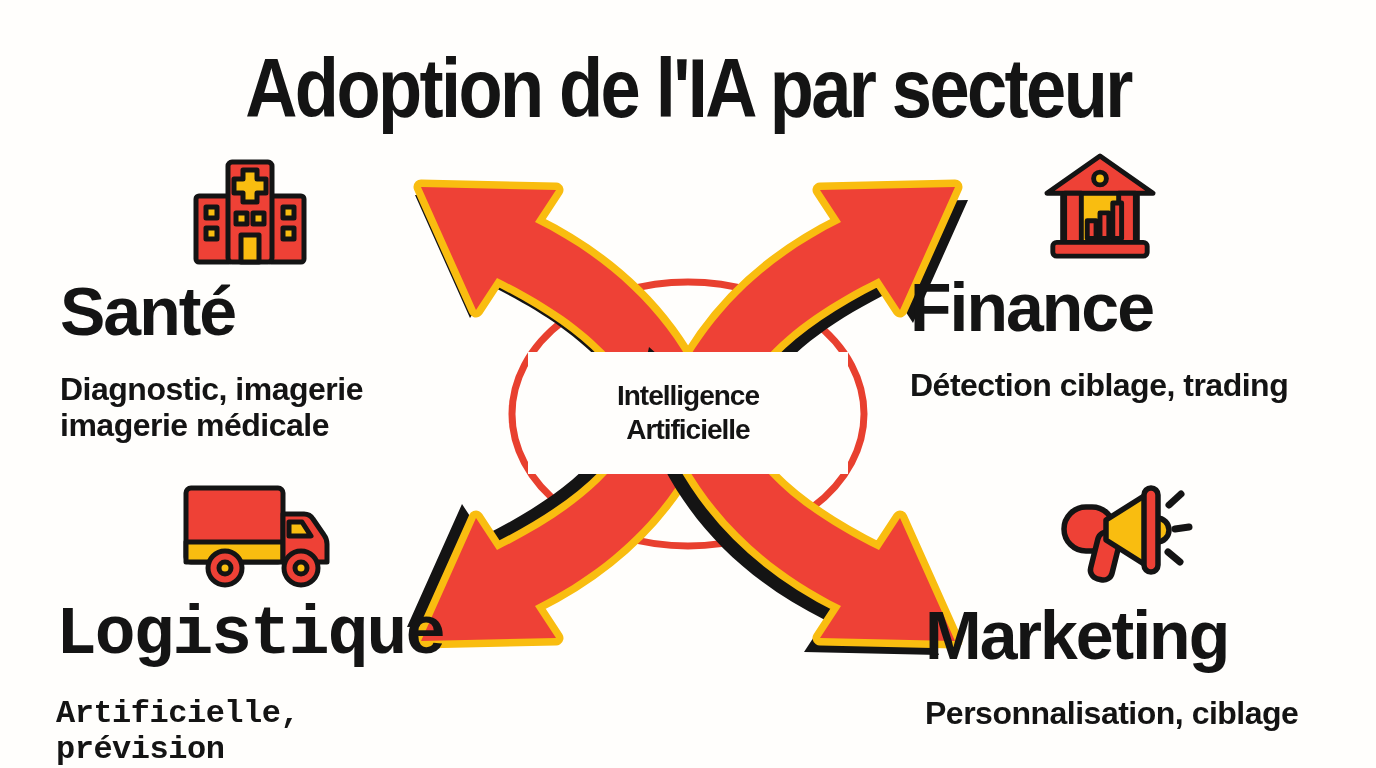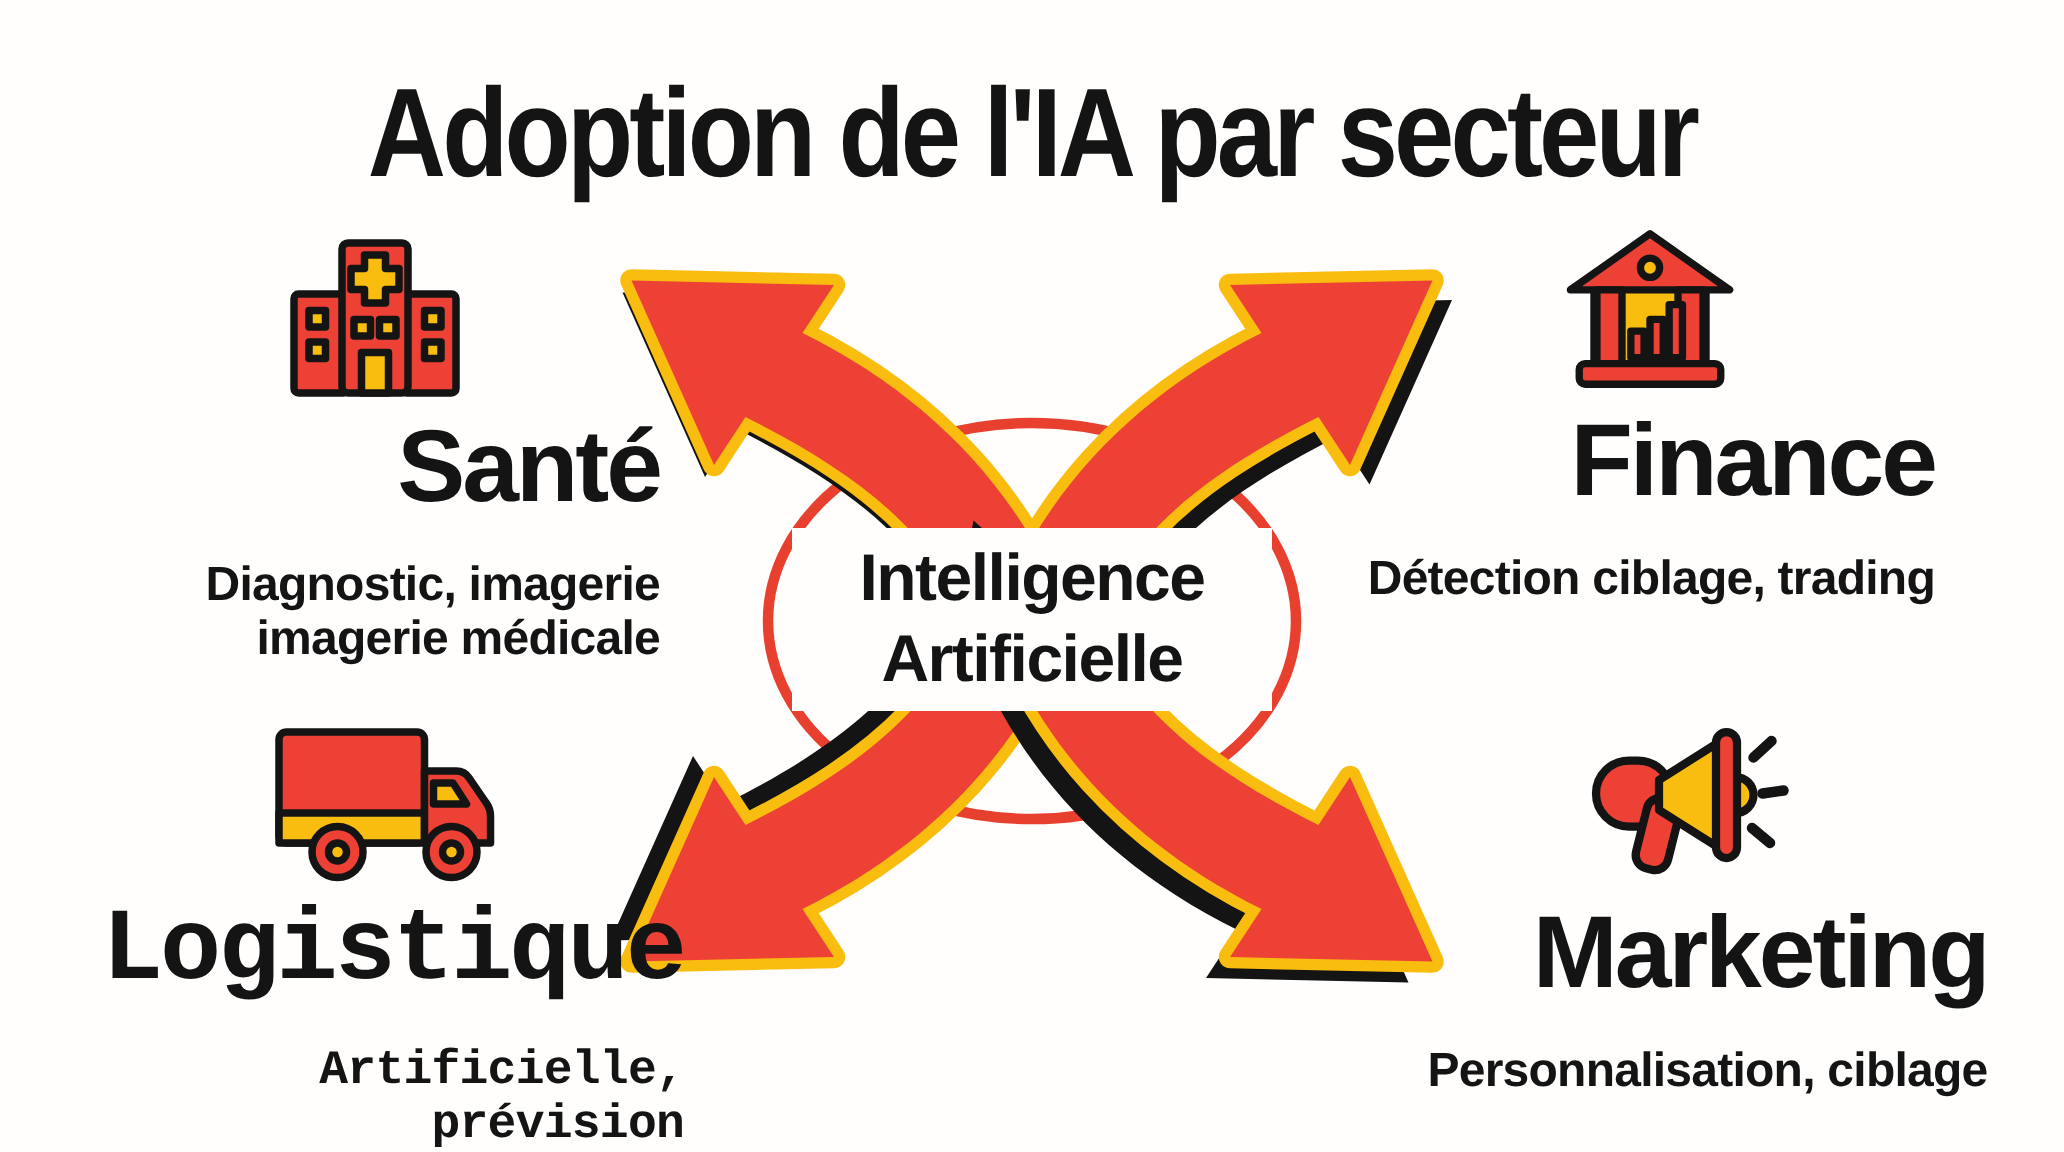--- a/index.html
+++ b/index.html
@@ -32,25 +32,25 @@
     stroke:var(--yellow);stroke-width:15;stroke-linejoin:round;
     paint-order:stroke;
   }
 
   .center-box{
     position:absolute;left:528px;top:352px;width:320px;height:122px;z-index:3;
     background:var(--background);
     display:flex;align-items:center;justify-content:center;
   }
   .center-text{
-    font-size:44px;font-weight:700;letter-spacing:-1px;line-height:1.22;
+    font-size:28px;font-weight:700;letter-spacing:-1px;line-height:1.22;
     text-align:center;white-space:pre-line;
   }
 
-  .sector{position:absolute;z-index:2;text-align:right;}
+  .sector{position:absolute;z-index:2;text-align:left;}
   .sector .icon-wrap{height:114px;display:flex;align-items:flex-end;justify-content:center;}
   .sector-label{
     font-size:68px;font-weight:700;letter-spacing:-2px;line-height:1.15;
     margin-top:4px;white-space:nowrap;
   }
   .sector-desc{
     font-size:32px;font-weight:700;letter-spacing:-0.5px;line-height:1.12;
     margin-top:22px;white-space:pre-line;
   }
   .pos-top-left{left:60px;top:154px;width:380px;}

